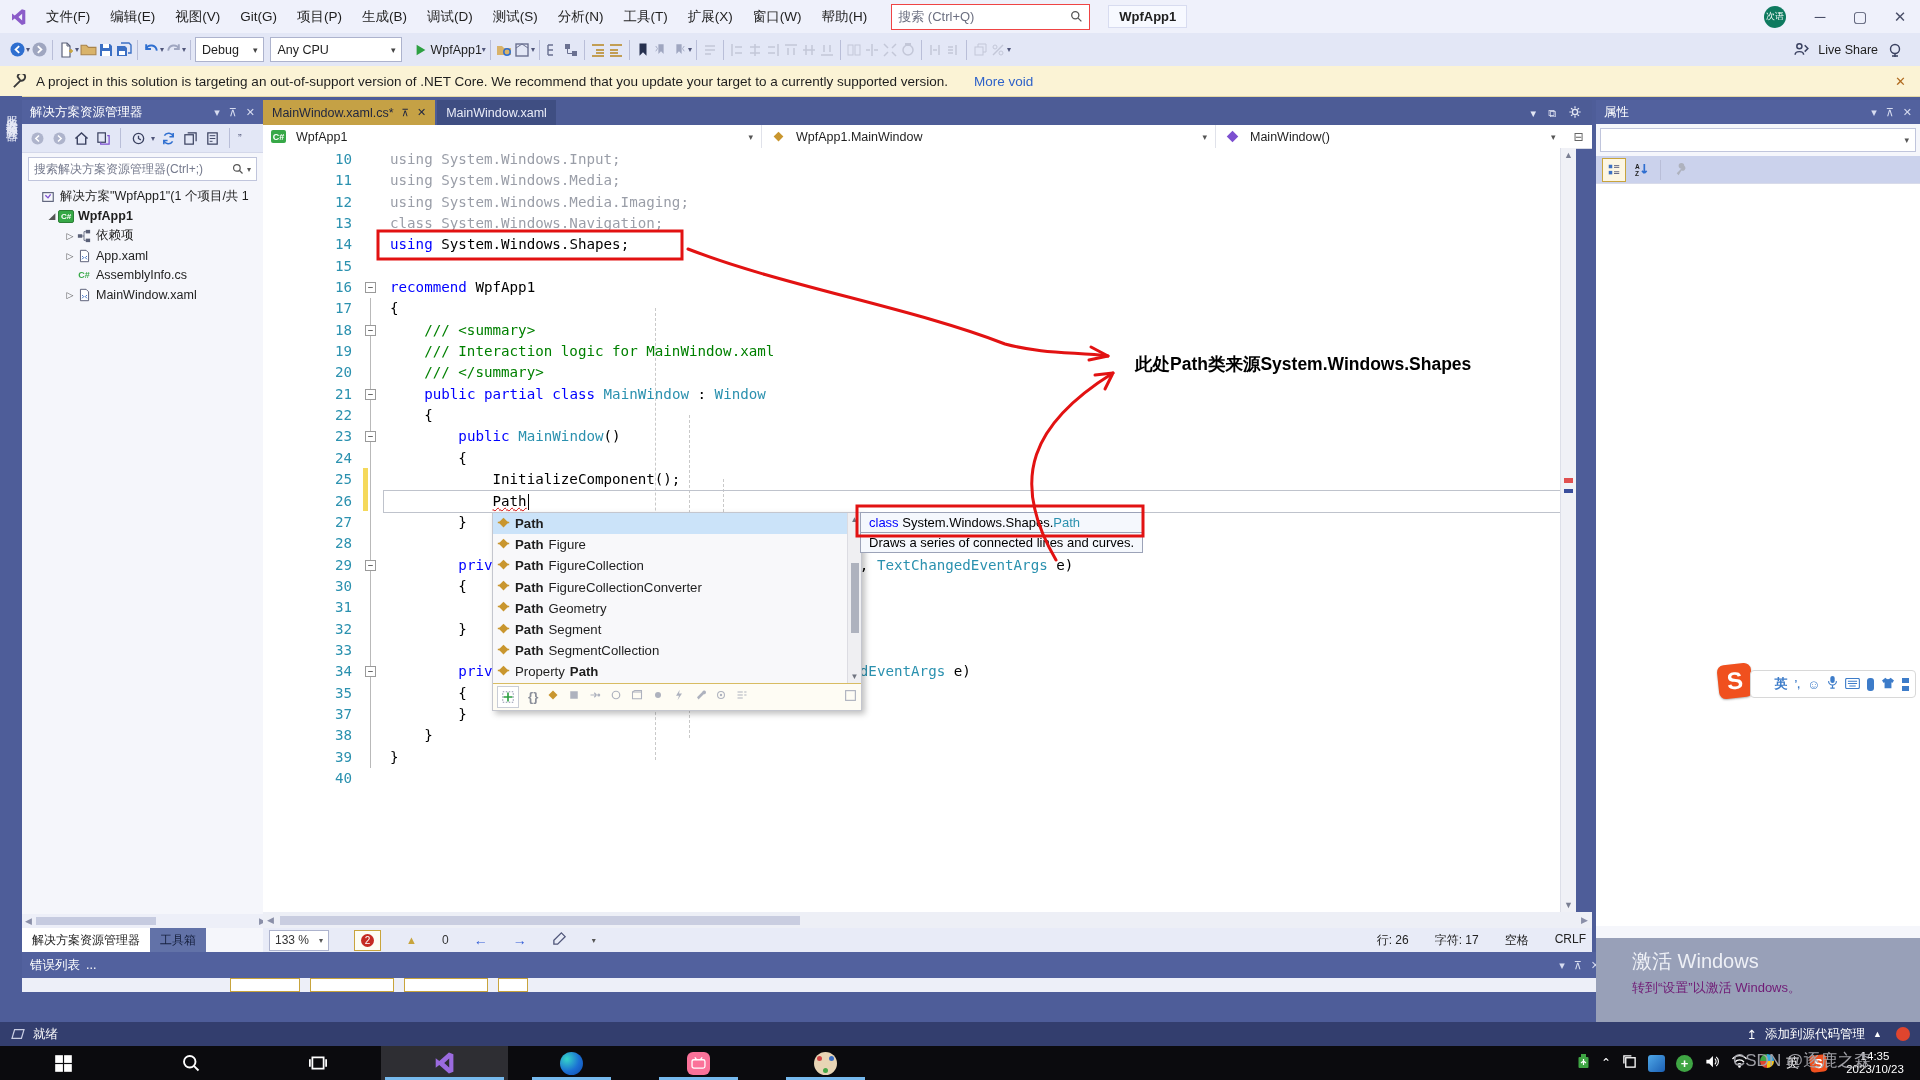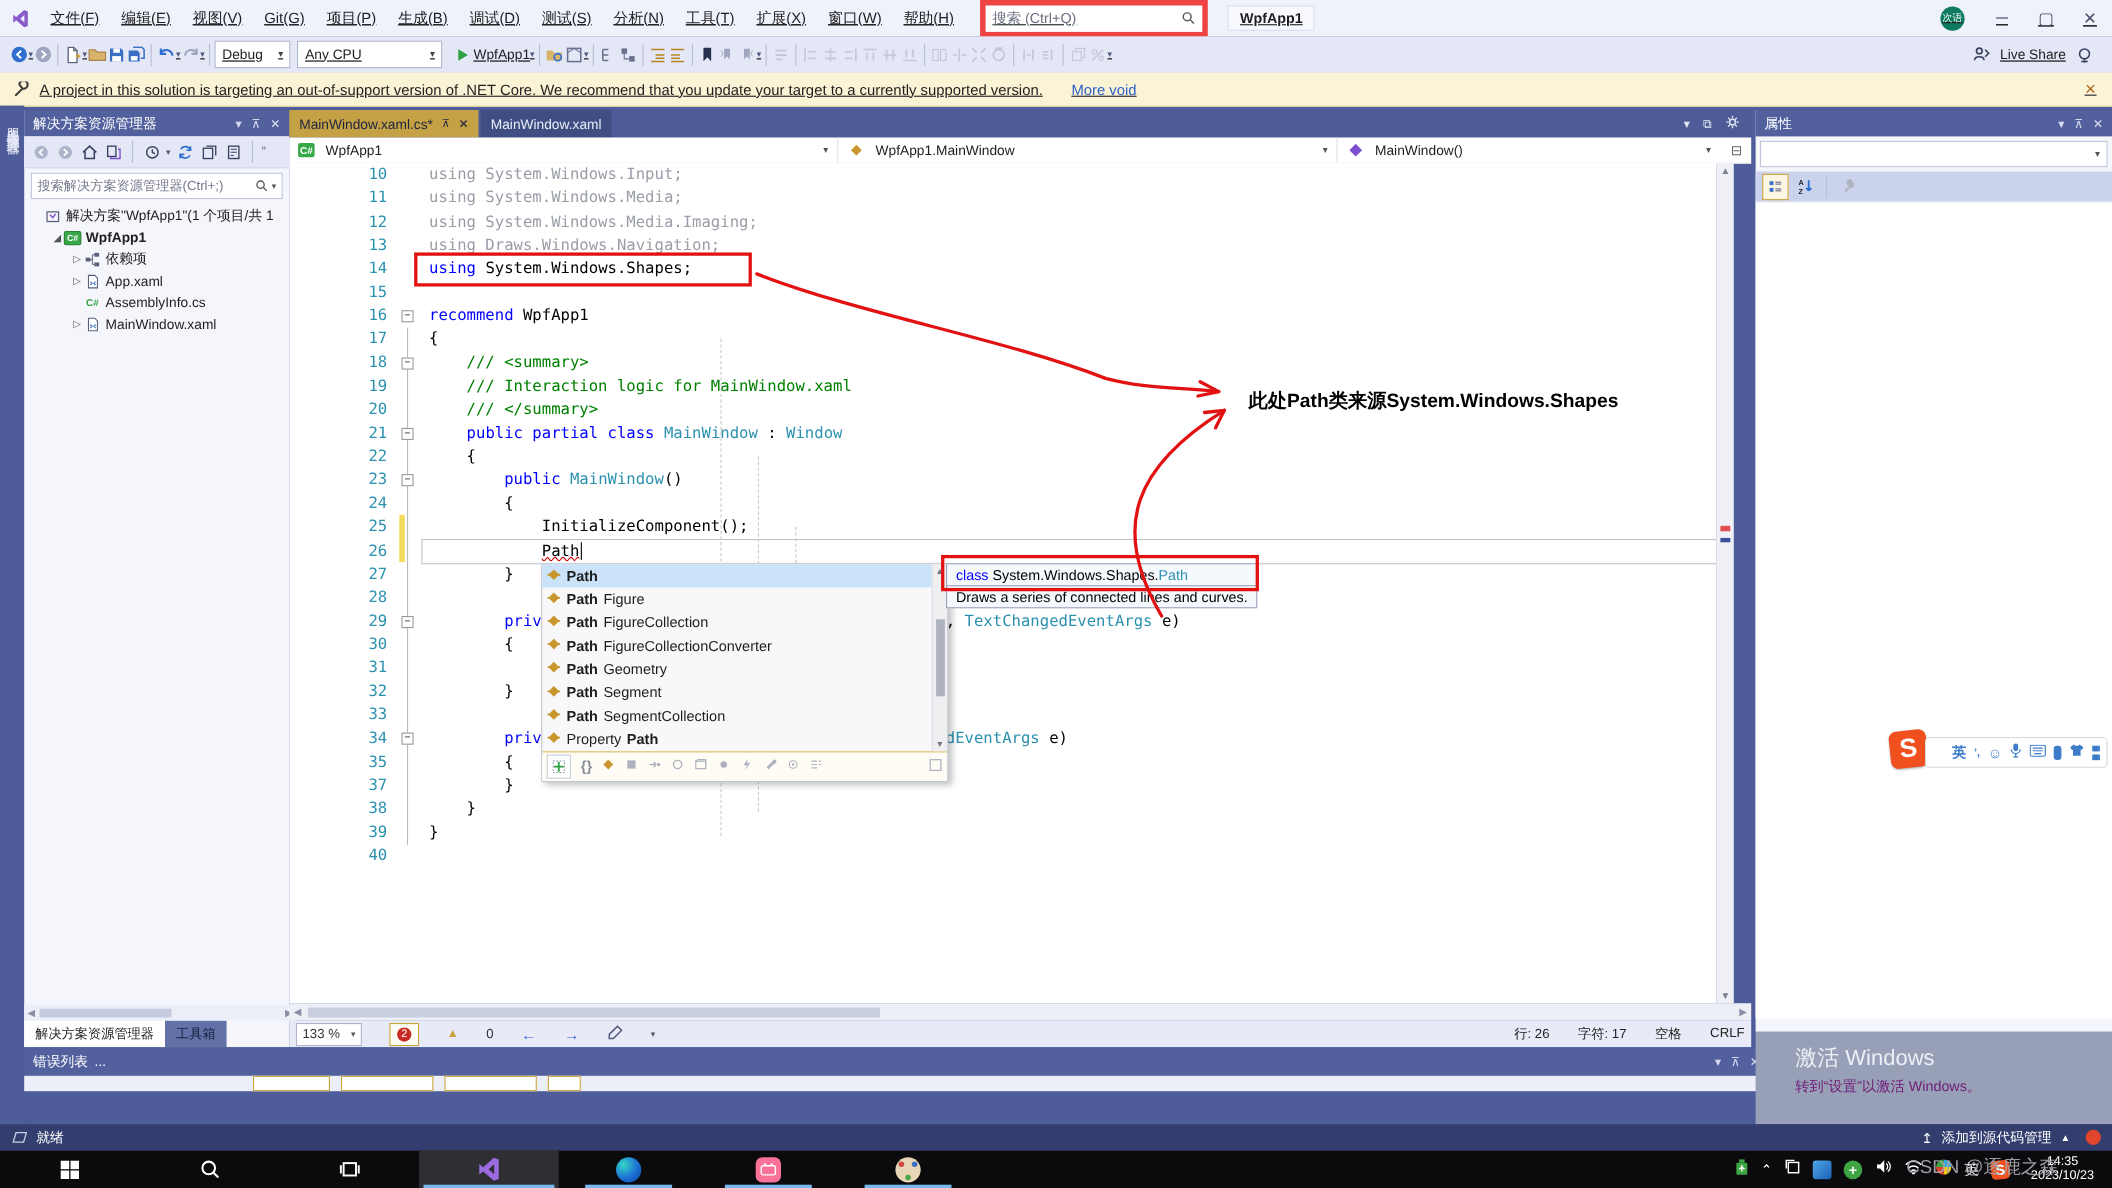--- a/index.html
+++ b/index.html
@@ -1,26 +1,26 @@
 <!DOCTYPE html>
 <html><head>
 <meta charset="utf-8">
 <style>
   html,body{margin:0;padding:0;background:#222;}
   #screen{position:relative;width:1920px;height:1080px;overflow:hidden;
     font-family:"Liberation Sans","DejaVu Sans",sans-serif;background:#4E5D99;}
   .abs{position:absolute;}
-  .row{display:flex;align-items:center;text-decoration:underline;}
+  .row{display:flex;align-items:center;}
   .ico{display:inline-flex;align-items:center;justify-content:center;width:18px;height:18px;}
   .ico svg{display:block;}
   .sep{width:1px;height:20px;background:#B9BED8;margin:0 4px;}
   
   #titlebar{left:0;top:0;width:1920px;height:33px;background:#EFF1FB;font-size:13.5px;color:#1E1E1E;}
   .menu-item{padding:0 10px;height:33px;display:flex;align-items:center;cursor:default;}
-  #search-box{width:185px;height:24px;background:#fff;border:5px solid #ef4444;display:flex;align-items:center;
+  #search-box{width:185px;height:24px;background:#fff;border:1px solid #ef4444;display:flex;align-items:center;
      padding:0 6px;color:#6B6F80;font-size:13px;justify-content:space-between;}
   #app-title{font-weight:bold;background:#F7F9FF;border:1px solid #D8DCF0;padding:3px 10px;font-size:13px;}
   .winbtn{width:40px;height:33px;display:flex;align-items:center;justify-content:center;color:#4A4F68;font-size:15px;}
   
   #toolbar{left:0;top:33px;width:1920px;height:33px;background:#E3E7F6;border-bottom:1px solid #C6CBE2;font-size:12.5px;}
   .combo{background:#fff;border:1px solid #ADB3CD;height:23px;display:flex;align-items:center;
      padding:0 6px;gap:14px;color:#1E1E1E;}
   .combo .car{color:#444;font-size:9px;}
   
   #infobar{left:0;top:66px;width:1920px;height:30px;background:#FBF3D5;border-bottom:1px solid #E4D8A8;
@@ -620,21 +620,21 @@
     <div class="iguide" style="left:392px;top:160px;height:452px"></div>
     <div class="iguide" style="left:426px;top:267px;height:323px"></div>
     <div class="iguide" style="left:460px;top:331px;height:228px"></div>
     <div style="position:absolute;left:107px;top:150px;height:470px;width:0;border-left:1px solid #B9B9B9"></div>
     <div id="chg-bar" style="top:320px;height:43px"></div>
     <div id="cur-line-box" style="top:342px"></div>
     <div id="code-lines">
         <div class="code-line"><span class="ln">10</span><span class="sg-g">using System.Windows.Input;</span></div>
         <div class="code-line"><span class="ln">11</span><span class="sg-g">using System.Windows.Media;</span></div>
         <div class="code-line"><span class="ln">12</span><span class="sg-g">using System.Windows.Media.Imaging;</span></div>
-        <div class="code-line"><span class="ln">13</span><span class="sg-g">using Draws.Windows.Navigation;</span></div>
+        <div class="code-line"><span class="ln">13</span><span class="sg-g">class System.Windows.Navigation;</span></div>
         <div class="code-line"><span class="ln">14</span><span class="sg-k">using</span><span class="sg-p"> System.Windows.Shapes;</span></div>
         <div class="code-line"><span class="ln">15</span></div>
         <div class="code-line"><span class="ln">16</span><span class="fold">−</span><span class="sg-k">recommend</span><span class="sg-p"> WpfApp1</span></div>
         <div class="code-line"><span class="ln">17</span><span class="sg-p">{</span></div>
         <div class="code-line"><span class="ln">18</span><span class="fold">−</span><span class="sg-c">    /// &lt;summary&gt;</span></div>
         <div class="code-line"><span class="ln">19</span><span class="sg-c">    /// Interaction logic for MainWindow.xaml</span></div>
         <div class="code-line"><span class="ln">20</span><span class="sg-c">    /// &lt;/summary&gt;</span></div>
         <div class="code-line"><span class="ln">21</span><span class="fold">−</span><span class="sg-p">    </span><span class="sg-k">public partial class</span><span class="sg-p"> </span><span class="sg-t">MainWindow</span><span class="sg-p"> : </span><span class="sg-t">Window</span></div>
         <div class="code-line"><span class="ln">22</span><span class="sg-p">    {</span></div>
         <div class="code-line"><span class="ln">23</span><span class="fold">−</span><span class="sg-p">        </span><span class="sg-k">public</span><span class="sg-p"> </span><span class="sg-t">MainWindow</span><span class="sg-p">()</span></div>

